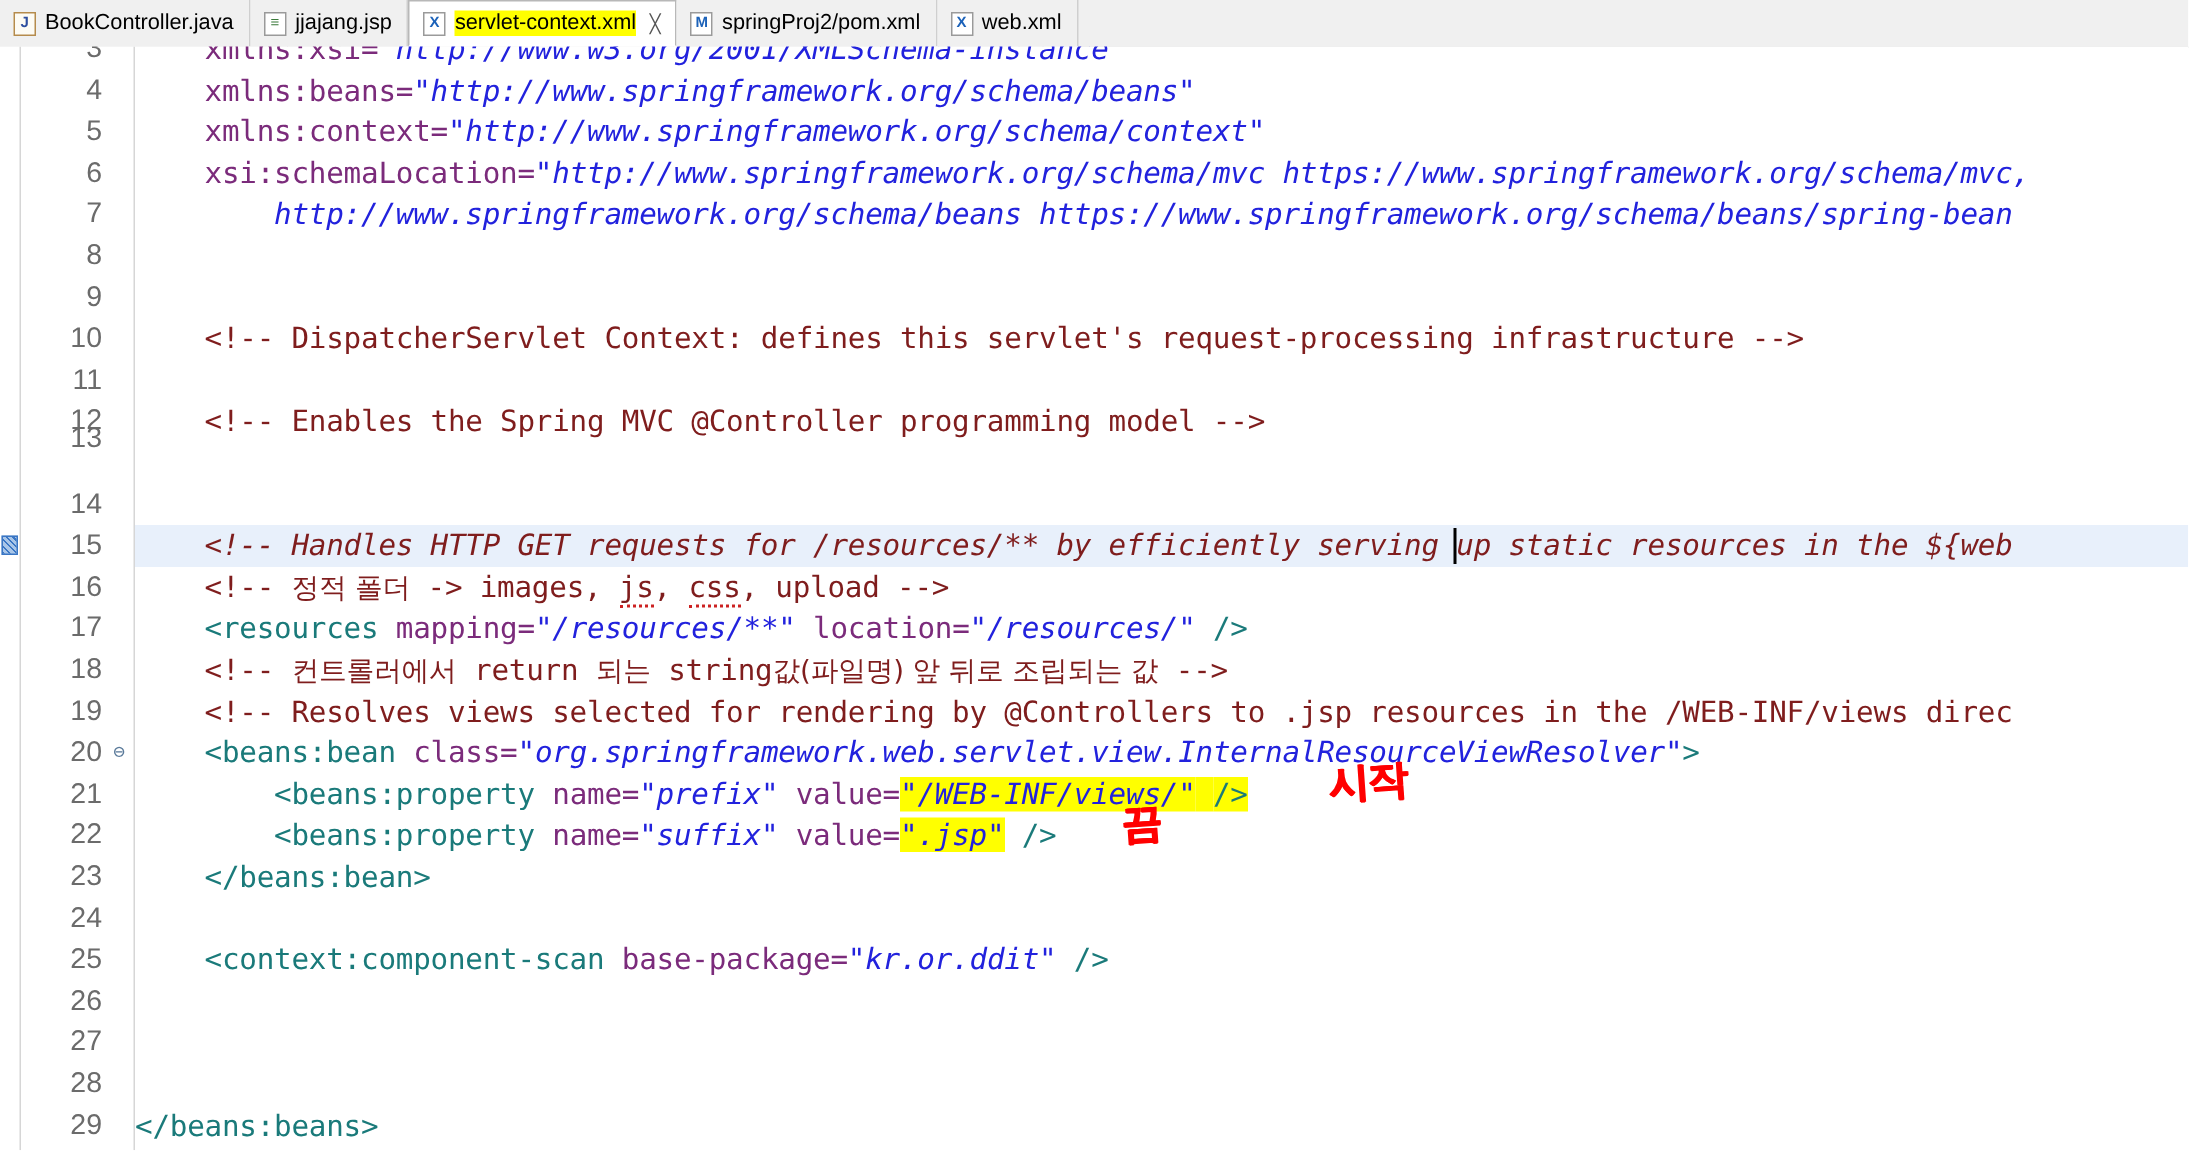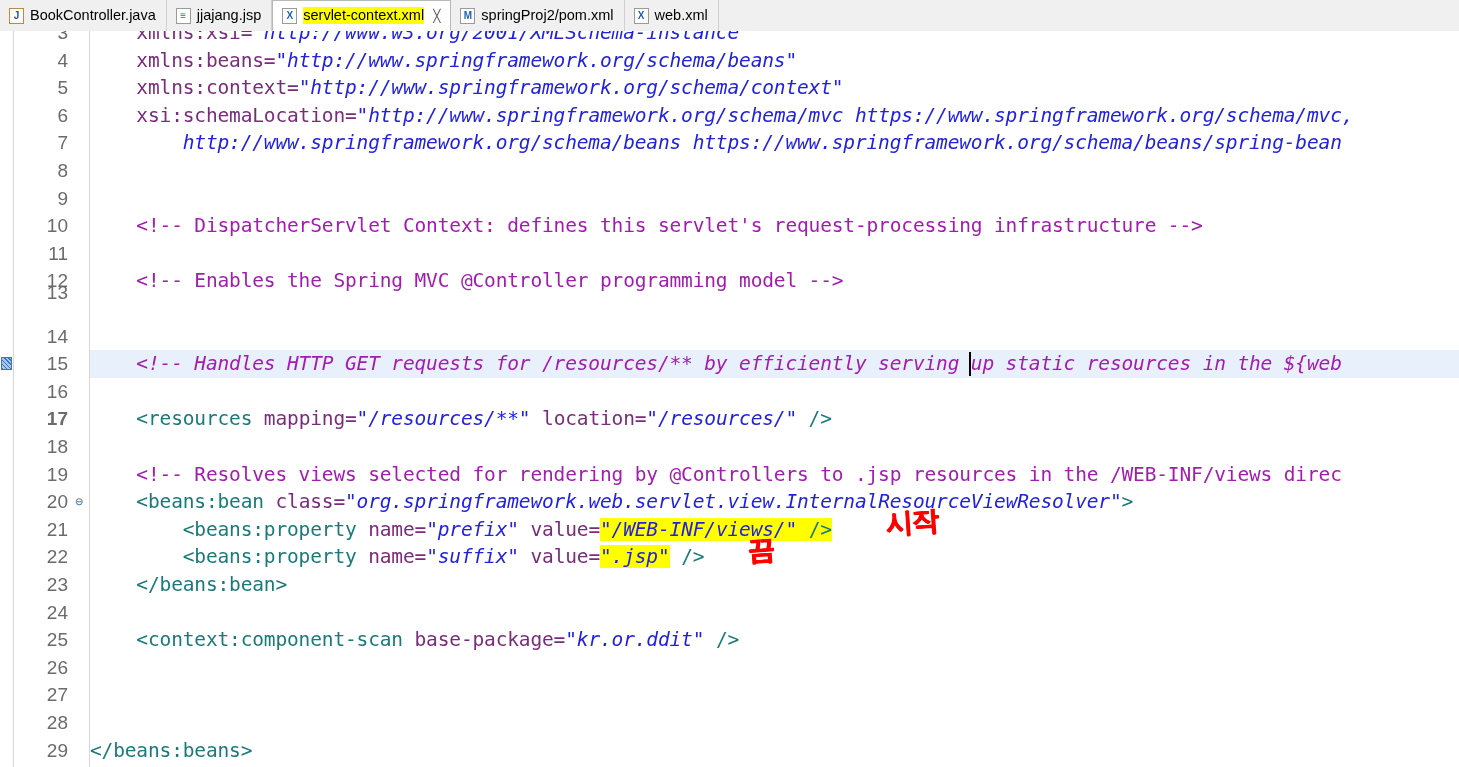--- a/index.html
+++ b/index.html
@@ -145,21 +145,21 @@
     left: 0;
     width: 100%;
     height: 27.6px;
     background: #e8f0fb;
   }
 
   
   .t-tag    { color: #1a7a7a; }
   .t-attr   { color: #7b2b7b; }
   .t-val    { color: #2222dd; font-style: italic; }
-  .t-cmt    { color: #a21caf; }
+  .t-cmt    { color: #7f1d1d; }
   .t-plain  { color: #000000; }
   .hi { background: #ffff00; }
   .kr { font-family: "DejaVu Sans", sans-serif; font-size: 18.5px; }
 
   .squiggle {
     border-bottom: 2px dotted #cc2222;
     padding-bottom: 0px;
   }
 
   
@@ -236,21 +236,21 @@
         <div class="lnum" style="top: 98.4px;">7</div>
         <div class="lnum" style="top: 126px;">8</div>
         <div class="lnum" style="top: 153.6px;">9</div>
         <div class="lnum" style="top: 181.2px;">10</div>
         <div class="lnum" style="top: 208.8px;">11</div>
         <div class="lnum" style="top: 236.4px;">12</div>
         <div class="lnum" style="top: 248px;">13</div>
         <div class="lnum" style="top: 291.6px;">14</div>
         <div class="lnum" style="top: 319.2px; text-align: right;">15</div>
         <div class="lnum" style="top: 346.8px;">16</div>
-        <div class="lnum" style="top: 374.4px; font-weight: bold;">17</div>
+        <div class="lnum" style="top: 374.4px;">17</div>
         <div class="lnum" style="top: 402px;">18</div>
         <div class="lnum" style="top: 429.6px;">19</div>
         <div class="lnum" style="top: 457.2px;">20</div>
         <div class="fold" style="top: 457.2px;">⊖</div>
         <div class="lnum" style="top: 484.8px;">21</div>
         <div class="lnum" style="top: 512.4px;">22</div>
         <div class="lnum" style="top: 540px;">23</div>
         <div class="lnum" style="top: 567.6px;">24</div>
         <div class="lnum" style="top: 595.2px;">25</div>
         <div class="lnum" style="top: 622.8px;">26</div>
@@ -265,21 +265,23 @@
         <div class="codeline" style="top: 70.8px;"><span class="t-attr">    xsi:schemaLocation=</span><span class="t-val">"http://www.springframework.org/schema/mvc https://www.springframework.org/schema/mvc,</span></div>
         <div class="codeline" style="top: 98.4px;"><span class="t-val">        http://www.springframework.org/schema/beans https://www.springframework.org/schema/beans/spring-bean</span></div>
         <div class="codeline" style="top: 153.6px;"></div>
         <div class="codeline" style="top: 181.2px;"><span class="t-cmt">    &lt;!-- DispatcherServlet Context: defines this servlet's request-processing infrastructure --&gt;</span></div>
         <div class="codeline" style="top: 208.8px;"></div>
         <div class="codeline" style="top: 236.4px;"><span class="t-cmt">    &lt;!-- Enables the Spring MVC @Controller programming model --&gt;</span></div>
         <div class="codeline" style="top: 291.6px;"></div>
         <div class="rowhl" style="top: 319.2px;"></div>
         <div class="codeline" style="top: 319.2px; font-style: italic;"><span class="t-cmt">    &lt;!-- Handles HTTP GET requests for /resources/** by efficiently serving up static resources in the ${web</span></div>
         <div class="caret" style="top: 321.2px; left: 879px;"></div>
+        <div class="codeline" style="top: 346.8px;"><span class="t-cmt">    &lt;!-- </span><span class="t-cmt kr">정적 폴더</span><span class="t-cmt"> -&gt; images, </span><span class="t-cmt squiggle">js</span><span class="t-cmt">, </span><span class="t-cmt squiggle">css</span><span class="t-cmt">, upload --&gt;</span></div>
         <div class="codeline" style="top: 374.4px;"><span class="t-tag">    &lt;resources </span><span class="t-attr">mapping=</span><span class="t-val">"/resources/**"</span><span class="t-plain"> </span><span class="t-attr">location=</span><span class="t-val">"/resources/"</span><span class="t-tag"> /&gt;</span></div>
+        <div class="codeline" style="top: 402px;"><span class="t-cmt">    &lt;!-- </span><span class="t-cmt kr">컨트롤러에서</span><span class="t-cmt"> return </span><span class="t-cmt kr">되는</span><span class="t-cmt"> string</span><span class="t-cmt kr">값(파일명) 앞 뒤로 조립되는 값</span><span class="t-cmt"> --&gt;</span></div>
         <div class="codeline" style="top: 457.2px;"><span class="t-tag">    &lt;beans:bean </span><span class="t-attr">class=</span><span class="t-val">"org.springframework.web.servlet.view.InternalResourceViewResolver"</span><span class="t-tag">&gt;</span></div>
         <div class="codeline" style="top: 429.6px;"><span class="t-cmt">    &lt;!-- Resolves views selected for rendering by @Controllers to .jsp resources in the /WEB-INF/views direc</span></div>
         <div class="codeline" style="top: 484.8px;"><span class="t-tag">        &lt;beans:property </span><span class="t-attr">name=</span><span class="t-val">"prefix"</span><span class="t-plain"> </span><span class="t-attr">value=</span><span class="t-val hi">"/WEB-INF/views/"</span><span class="t-plain hi"> </span><span class="t-tag hi">/&gt;</span></div>
         <div class="codeline" style="top: 512.4px;"><span class="t-tag">        &lt;beans:property </span><span class="t-attr">name=</span><span class="t-val">"suffix"</span><span class="t-plain"> </span><span class="t-attr">value=</span><span class="t-val hi">".jsp"</span><span class="t-tag"> /&gt;</span></div>
         <div class="codeline" style="top: 540px;"><span class="t-tag">    &lt;/beans:bean&gt;</span></div>
         <div class="codeline" style="top: 567.6px;"></div>
         <div class="codeline" style="top: 595.2px;"><span class="t-tag">    &lt;context:component-scan </span><span class="t-attr">base-package=</span><span class="t-val">"kr.or.ddit"</span><span class="t-tag"> /&gt;</span></div>
         <div class="codeline" style="top: 622.8px;"></div>
         <div class="codeline" style="top: 650.4px;"></div>
         <div class="codeline" style="top: 678px;"></div>

